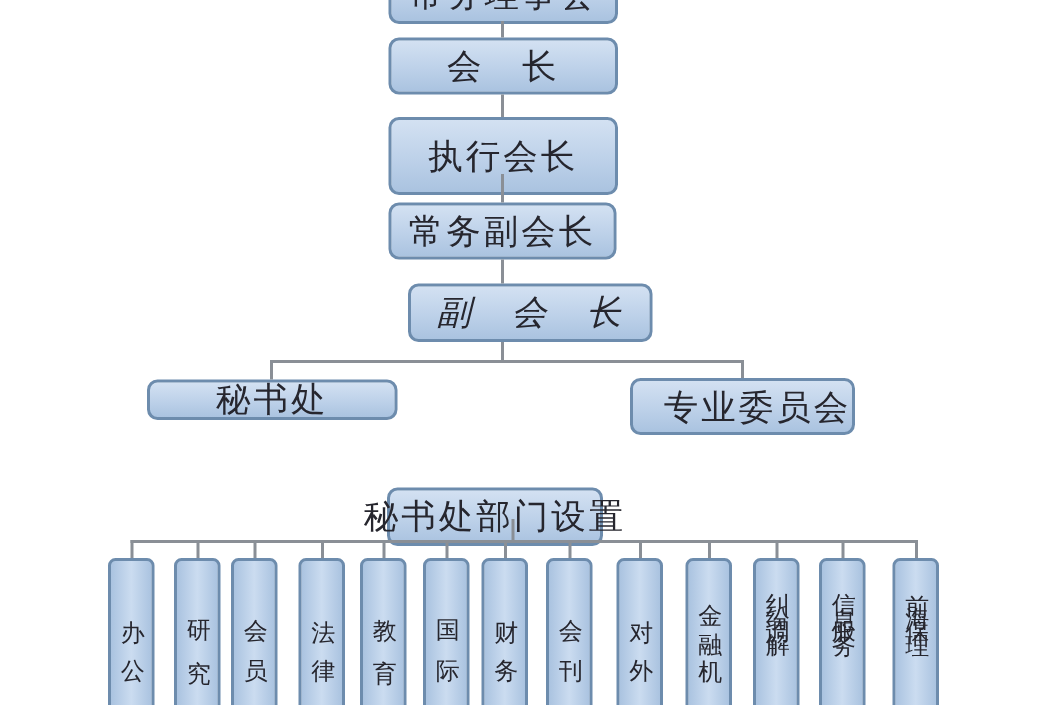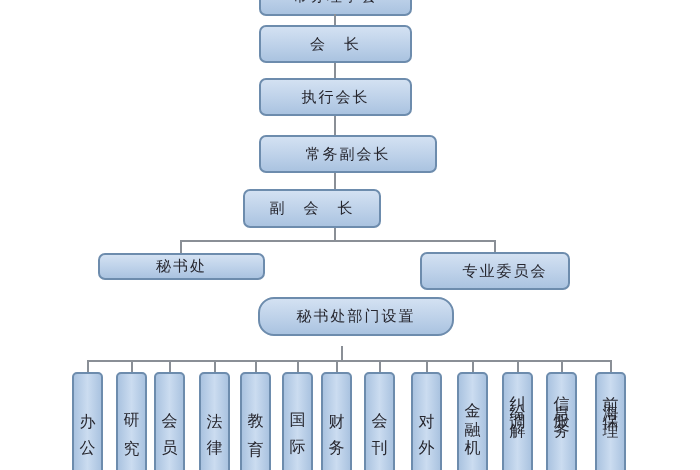--- a/index.html
+++ b/index.html
@@ -12,21 +12,21 @@
   }
   
   .node{
     position:absolute;
     box-sizing:border-box;
     border:2px solid #6d8cad;
     border-radius:7px;
     background:linear-gradient(180deg,#d3e1f2 0%,#bdd1e9 55%,#aac3e0 100%);
     color:#26262e;
     display:flex;align-items:center;justify-content:center;
-    font-size:15px;
+    font-size:23px;
     letter-spacing:2px;
     white-space:nowrap;
   }
   
   .dept{
     position:absolute;
     top:372px;
     width:31px;height:130px;
     box-sizing:border-box;
     border:2px solid #6d8cad;
@@ -54,31 +54,31 @@
 </style>
 </head>
 <body>
 
 <div class="stage">
 
   <div class="node" style="left:259px;top:-24px;width:153px;height:40px;">常务理事会</div>
 
   <div class="node" style="left:259px;top:25px;width:153px;height:38px;">会　长</div>
 
-  <div class="node" style="left:259px;top:78px;width:153px;height:38px;">执行会长</div>
+  <div class="node" style="left:259px;top:78px;width:153px;height:52px;">执行会长</div>
 
-  <div class="node" style="left:259px;top:135px;width:178px;height:38px;">常务副会长</div>
+  <div class="node" style="left:259px;top:135px;width:152px;height:38px;">常务副会长</div>
 
-  <div class="node" style="left:243px;top:189px;width:138px;height:39px;">副　会　长</div>
+  <div class="node" style="left:272px;top:189px;width:163px;height:39px;font-style:italic;">副　会　长</div>
 
   <div class="node" style="left:98px;top:253px;width:167px;height:27px;">秘书处</div>
 
   <div class="node" style="left:420px;top:252px;width:150px;height:38px;padding-left:20px;">专业委员会</div>
 
-  <div class="node" style="left:258px;top:297px;width:196px;height:39px;border-radius:16px;">秘书处部门设置</div>
+  <div class="node" style="left:258px;top:325px;width:144px;height:39px;">秘书处部门设置</div>
 
   <div class="dept v2" style="left:72px;">
       <span>办公</span>
     </div>
   <div class="dept v2" style="left:116px;">
       <span>研究</span>
     </div>
   <div class="dept v2" style="left:154px;">
       <span>会员</span>
     </div>

